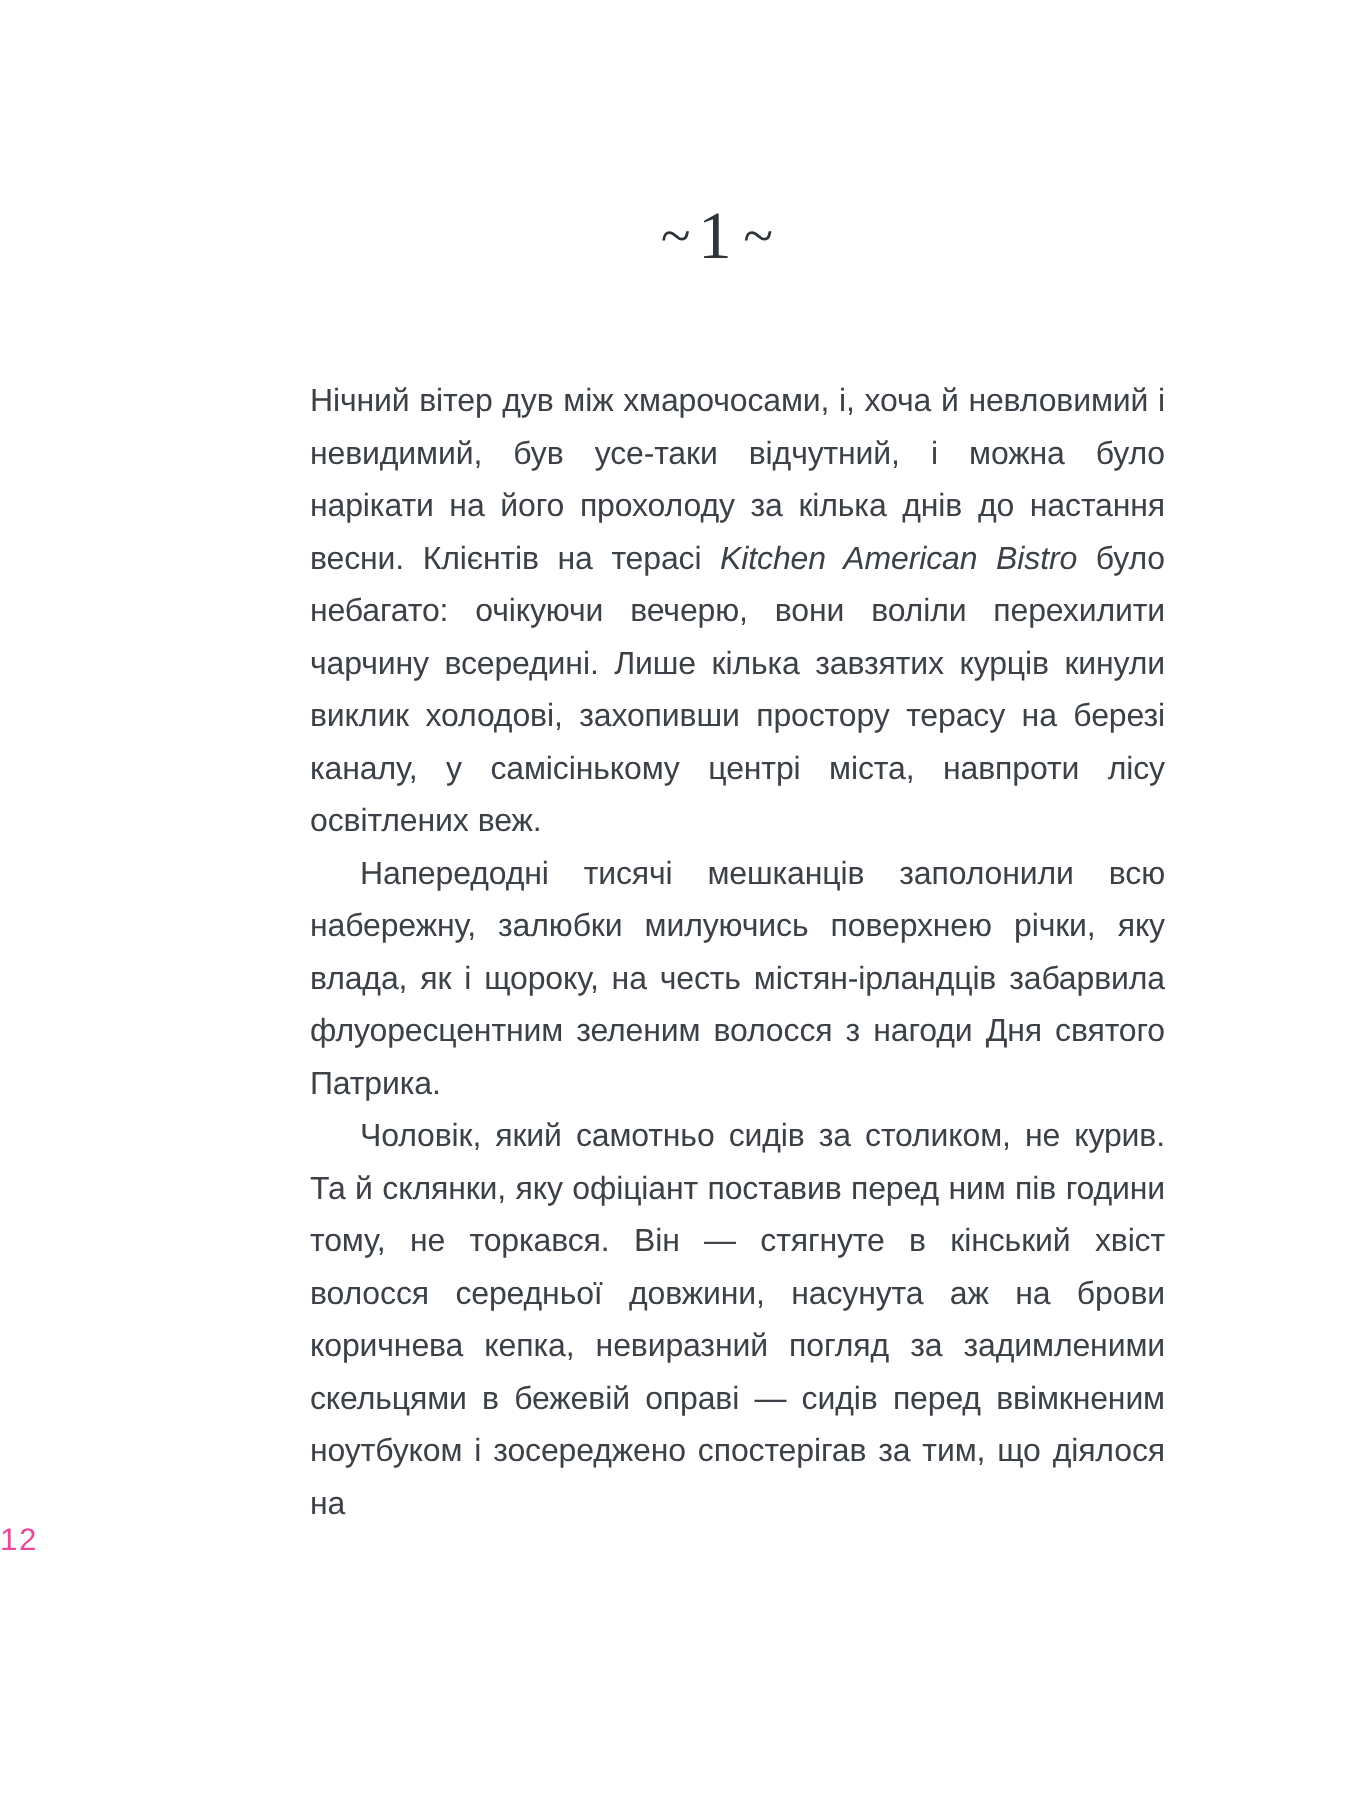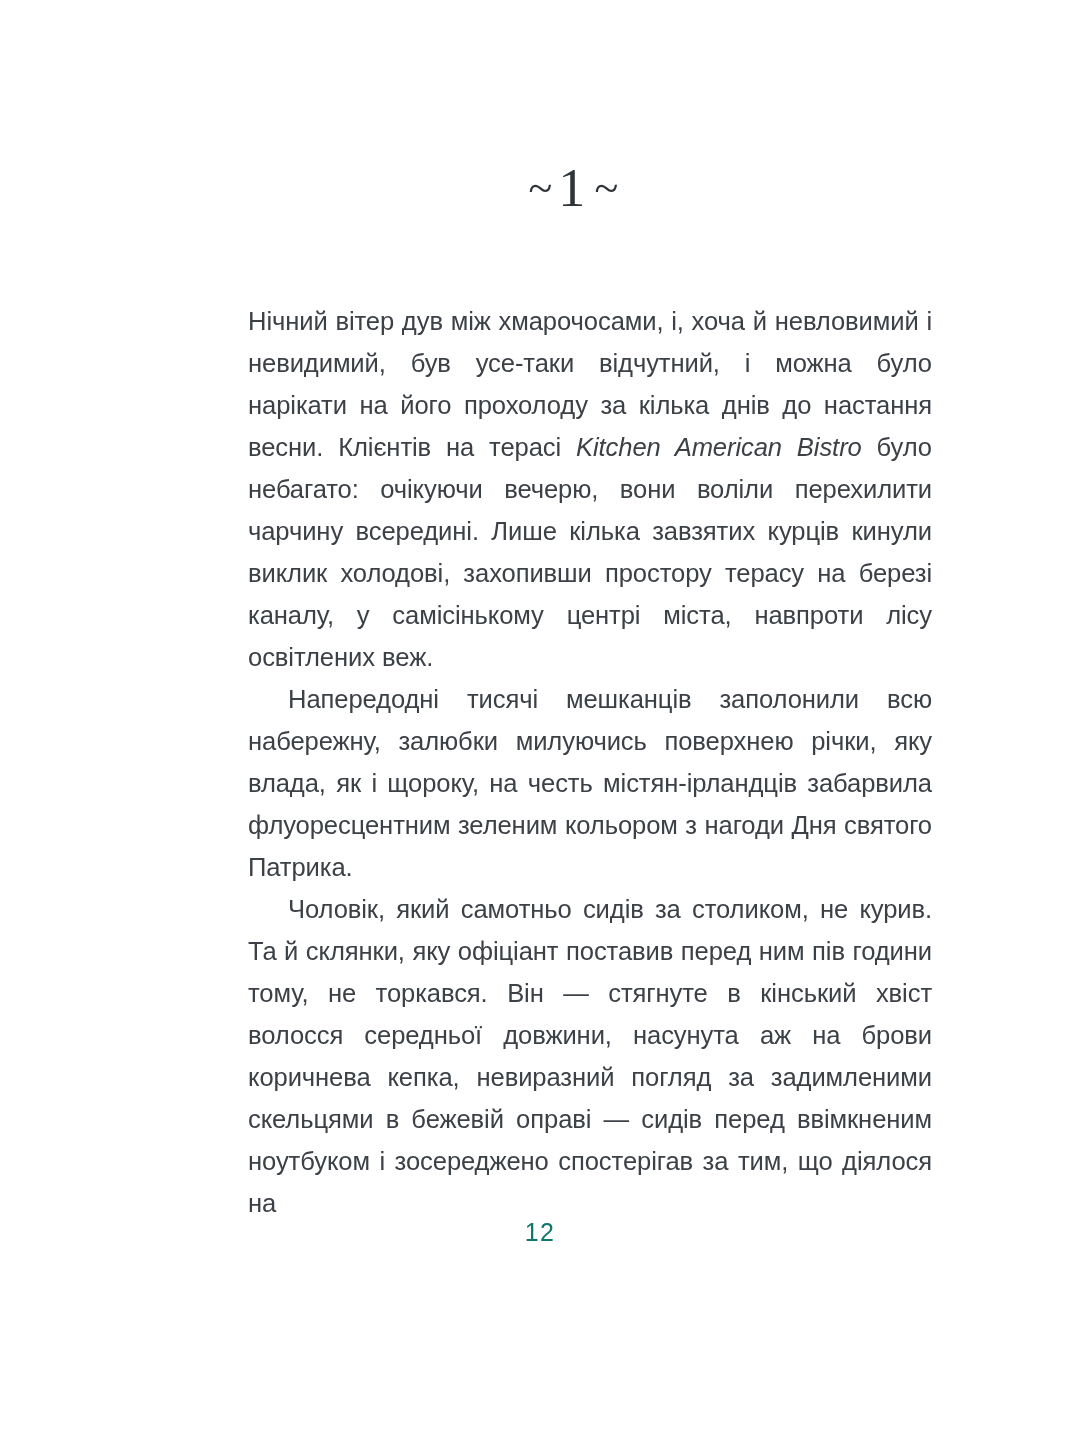--- a/index.html
+++ b/index.html
@@ -92,38 +92,38 @@
   .body-paragraph .ital {
     font-style: italic;
   }
 
   
   .page-number {
     position: absolute;
     top: 1216px;
     left: 0;
     right: 0;
-    text-align: center;
-    color: #0f766e;
+    text-align: left;
+    color: #ec4899;
     font-size: 25px;
     line-height: 32px;
     letter-spacing: 0.05em;
   }
 </style>
 </head>
 <body>
 
 <div class="page">
 
   <div class="chapter-ornament">
     <span class="tilde">~</span><span class="num">1</span><span class="tilde">~</span>
   </div>
 
 
   <div class="text-column">
     <p class="body-paragraph"><span>Нічний вітер дув між хмарочосами, і, хоча й невловимий і невидимий, був усе-таки відчутний, і можна було нарікати на його прохолоду за кілька днів до настання весни. Клієнтів на терасі </span><span class="ital">Kitchen American Bistro</span><span> було небагато: очікуючи вечерю, вони воліли перехилити чарчину всередині. Лише кілька завзятих курців кинули виклик холодові, захопивши простору терасу на березі каналу, у самісінькому центрі міста, навпроти лісу освітлених веж.</span></p>
-    <p class="body-paragraph indent"><span>Напередодні тисячі мешканців заполонили всю набережну, залюбки милуючись поверхнею річки, яку влада, як і щороку, на честь містян-ірландців забарвила флуоресцентним зеленим кольором з нагоди Дня святого Патрика.</span></p>
+    <p class="body-paragraph indent"><span>Напередодні тисячі мешканців заполонили всю набережну, залюбки милуючись поверхнею річки, яку влада, як і щороку, на честь містян-ірландців забарвила флуоресцентним зеленим волосся з нагоди Дня святого Патрика.</span></p>
     <p class="body-paragraph indent"><span>Чоловік, який самотньо сидів за столиком, не курив. Та й склянки, яку офіціант поставив перед ним пів години тому, не торкався. Він — стягнуте в кінський хвіст волосся середньої довжини, насунута аж на брови коричнева кепка, невиразний погляд за задимленими скельцями в бежевій оправі — сидів перед ввімкненим ноутбуком і зосереджено спостерігав за тим, що діялося на</span></p>
   </div>
 
   <div class="page-number">12</div>
 
 </div>
 
 </body></html>

